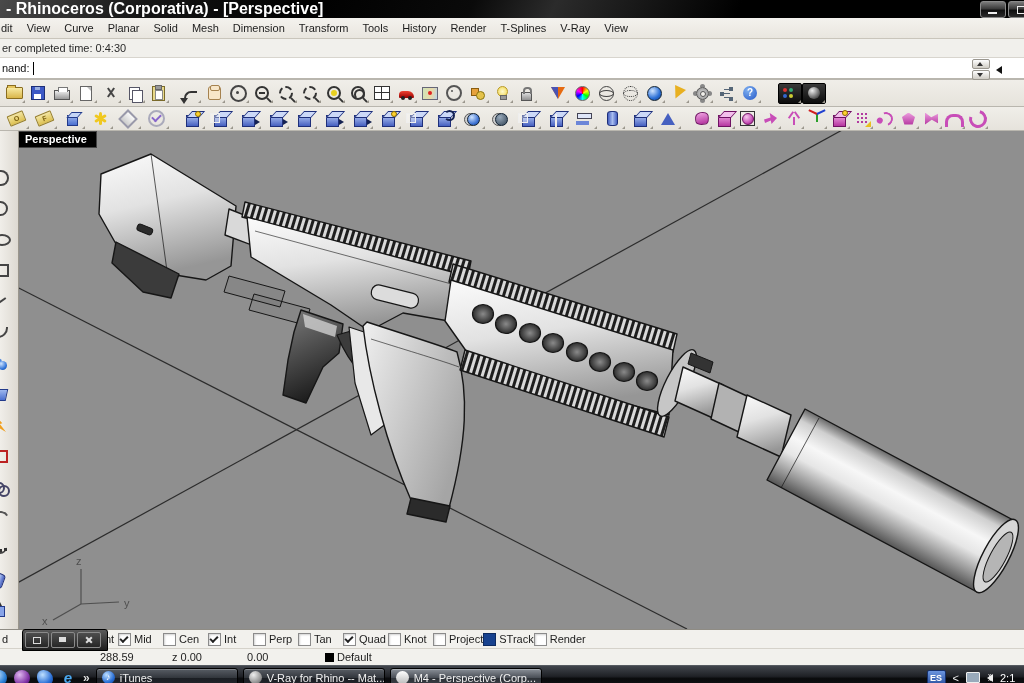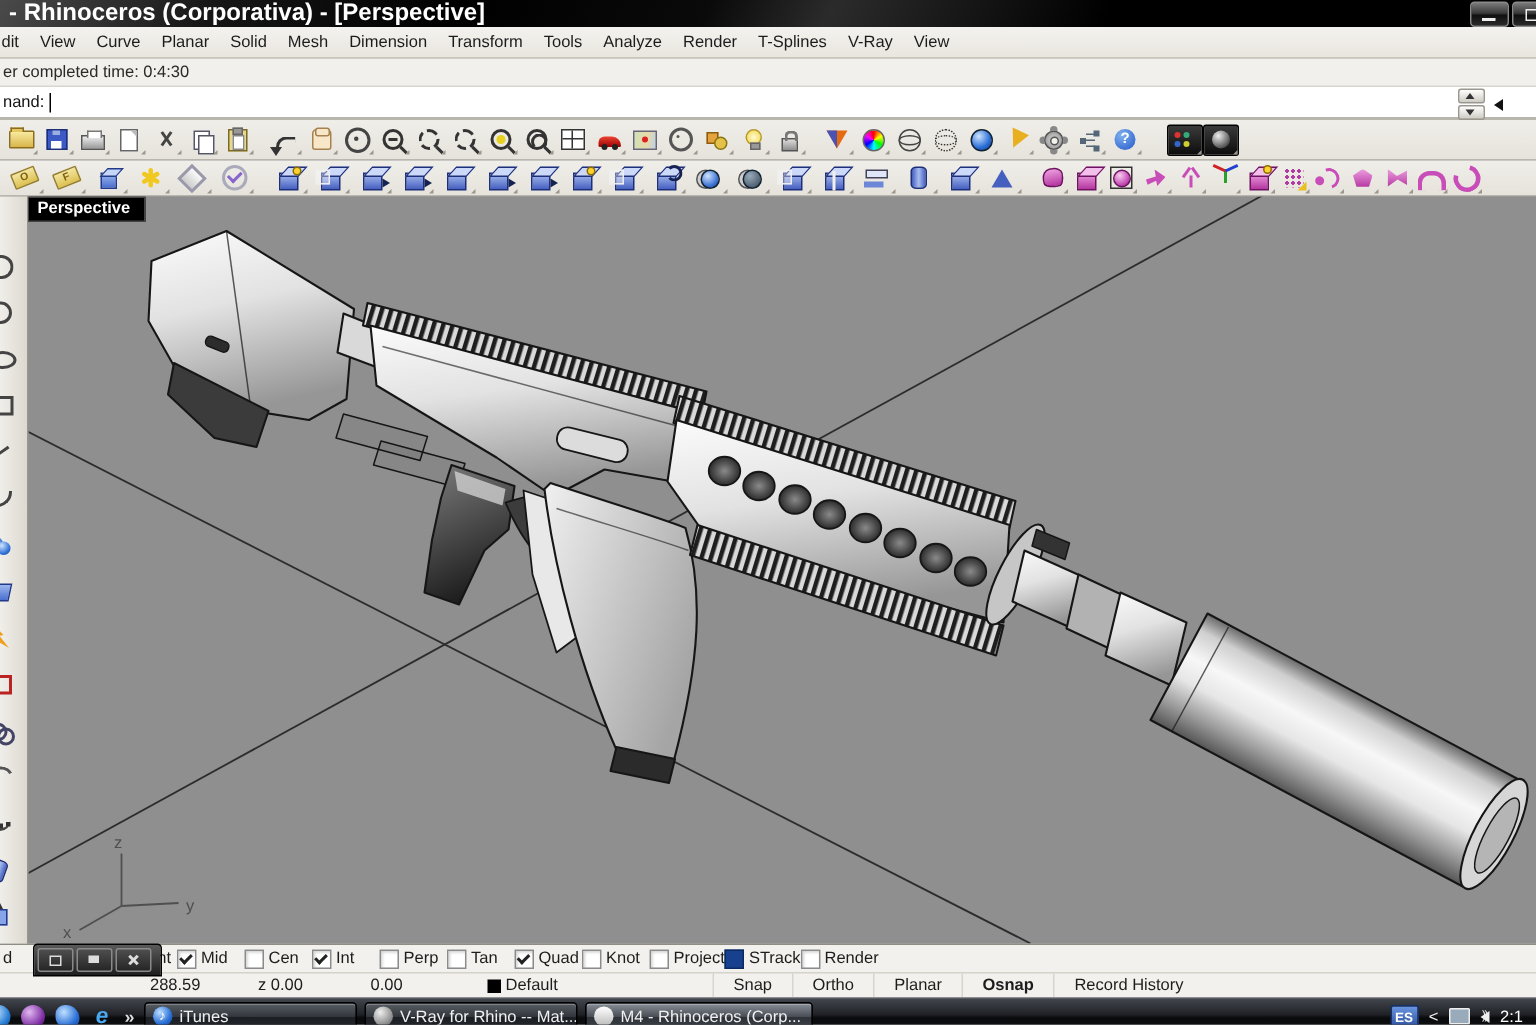--- a/index.html
+++ b/index.html
@@ -281,21 +281,21 @@
 <div class="menubar" id="menubar">
     <div class="menu-item">dit</div>
     <div class="menu-item">View</div>
     <div class="menu-item">Curve</div>
     <div class="menu-item">Planar</div>
     <div class="menu-item">Solid</div>
     <div class="menu-item">Mesh</div>
     <div class="menu-item">Dimension</div>
     <div class="menu-item">Transform</div>
     <div class="menu-item">Tools</div>
-    <div class="menu-item">Analyze</div>
+    <div class="menu-item">History</div>
     <div class="menu-item">Render</div>
     <div class="menu-item">T-Splines</div>
     <div class="menu-item">V-Ray</div>
     <div class="menu-item">View</div>
   </div>
 
 <div class="cmd-history">
   <span>er completed time: 0:4:30</span>
 </div>
 <div class="cmd-line">
@@ -726,27 +726,20 @@
   </div>
 
 <div class="status-row">
   <span class="st c1">288.59</span>
   <span class="st c2">z 0.00</span>
   <span class="st c3">0.00</span>
   <span class="st layer">
     <i class="swatch"></i>
     <span>Default</span>
   </span>
-  <span id="statuspanes" style="display:flex;height:100%;">
-      <span class="pane">Snap</span>
-      <span class="pane">Ortho</span>
-      <span class="pane">Planar</span>
-      <span class="pane bold">Osnap</span>
-      <span class="pane">Record History</span>
-    </span>
 </div>
 
 <div class="mini-window">
   <div class="mw-btn">
       <span class="mg-rest"></span>
     </div>
   <div class="mw-btn">
       <span class="mg-box"></span>
     </div>
   <div class="mw-btn mg-x"></div>
@@ -764,21 +757,21 @@
       <div class="task">
         <span class="t-ic t-itunes"></span>
         <span>iTunes</span>
       </div>
       <div class="task">
         <span class="t-ic t-vray"></span>
         <span>V-Ray for Rhino -- Mat...</span>
       </div>
       <div class="task active">
         <span class="t-ic t-rhino"></span>
-        <span>M4 - Rhinoceros (Corp...</span>
+        <span>M4 - Perspective (Corp...</span>
       </div>
     </div>
   <div class="tray">
     <span class="es-badge">ES</span>
     <span class="tr-chev">&lt;</span>
     <span class="tr-pc"></span>
     <span class="tr-vol"></span>
     <span class="clock">2:1</span>
   </div>
 </div>

